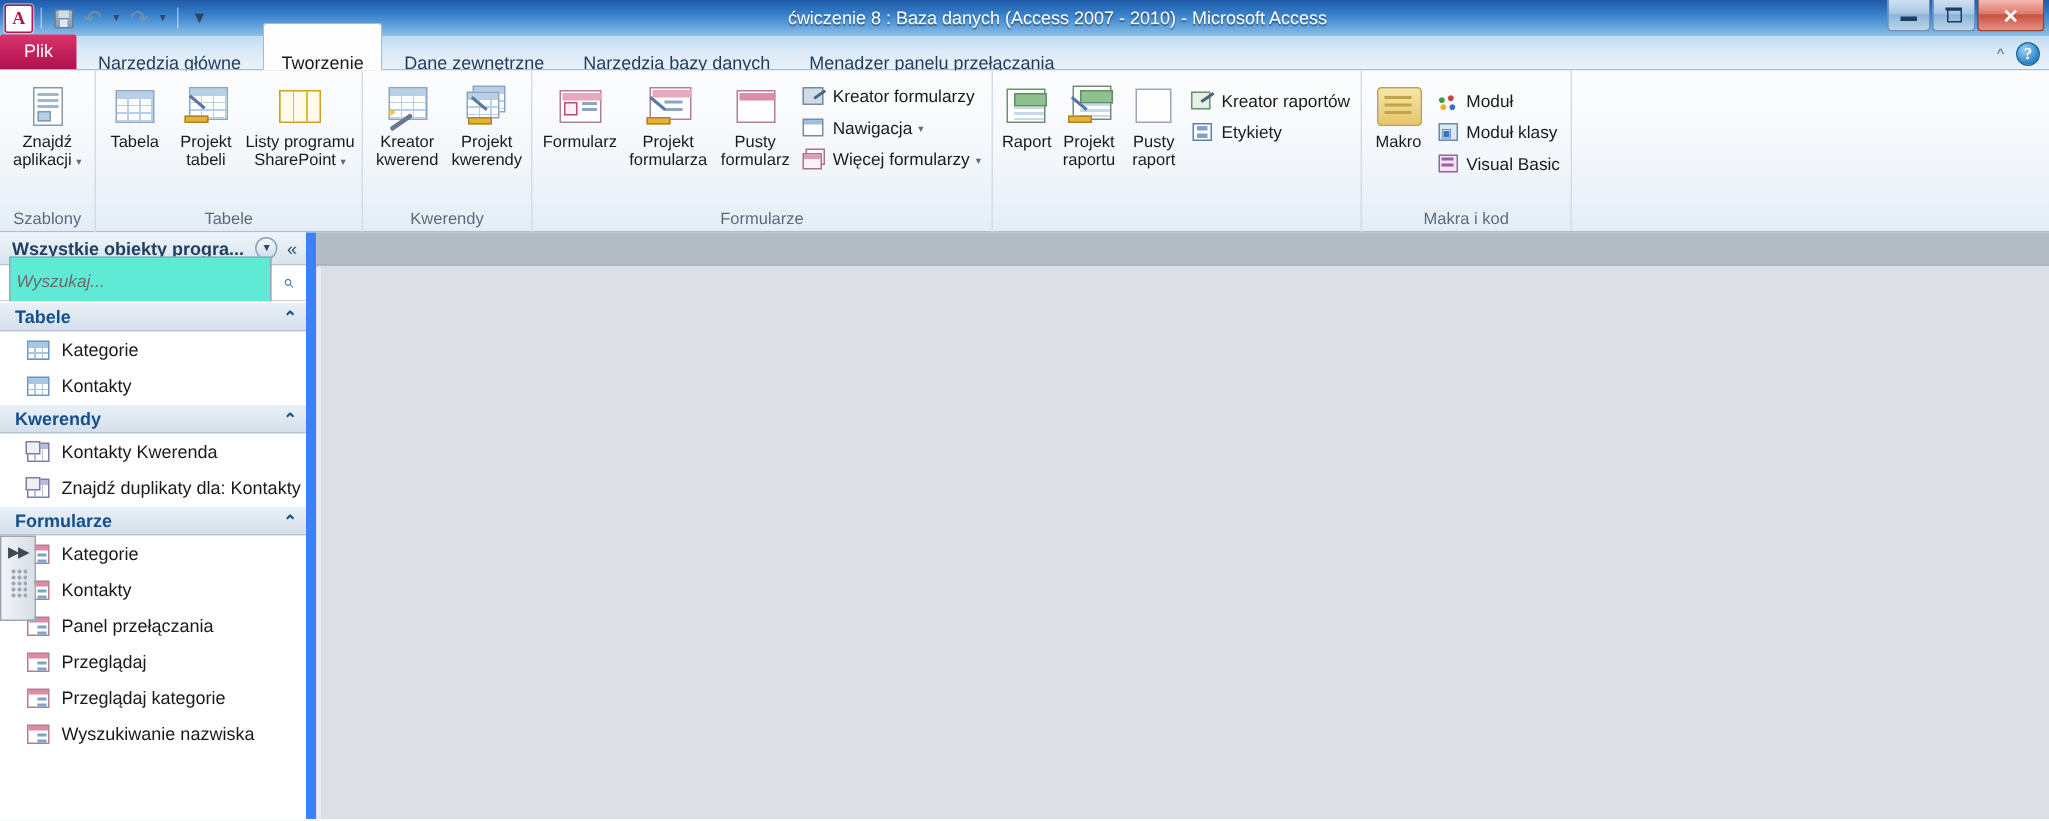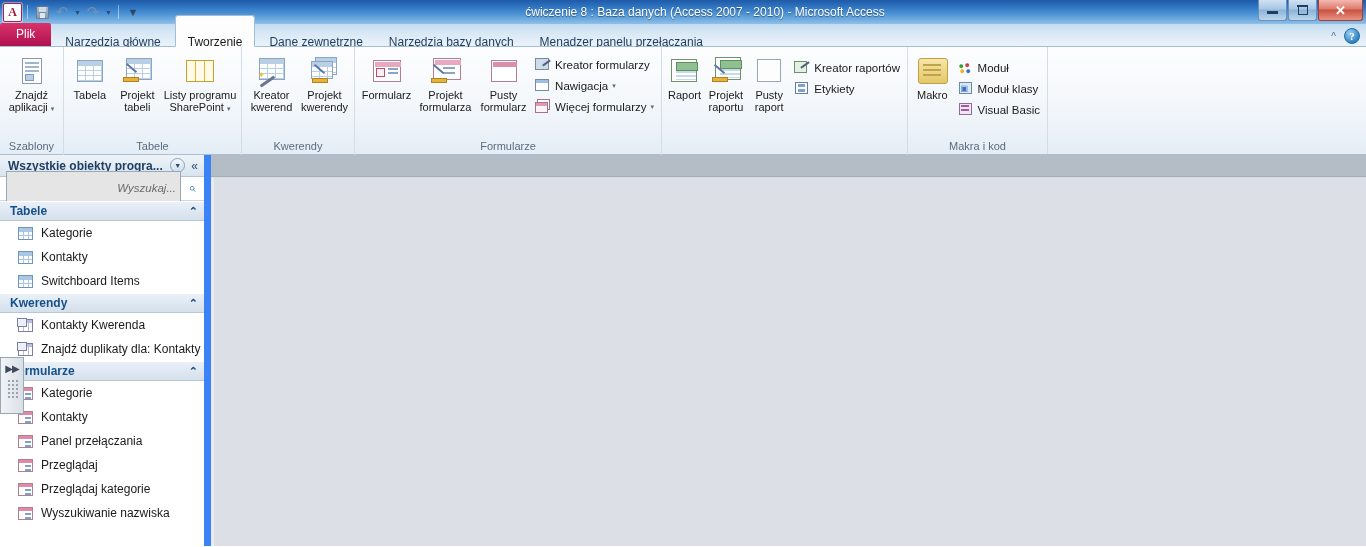--- a/index.html
+++ b/index.html
@@ -256,22 +256,21 @@
     padding: 2px 4px 3px 6px;
     background:#fff;
     border-bottom: 1px solid #cfd8e2;
   }
   .nav-search input {
     flex: 1; height: 19px;
     border: 1px solid #9aa7b4;
     font-size: 11.5px; font-style: italic; color: #6a6a6a;
     padding: 16px 4px;
     font-family: "Liberation Sans", sans-serif;
-    background:#e5e5e5;
-    text-align:right;
+    background:#5eead4;
   }
   .nav-search input::placeholder{ color:#6a6a6a; font-style: italic;}
   .search-ico { width:16px;height:16px;display:flex;align-items:center;justify-content:center;
     color:#2a6aa8; font-size:13px; transform: scaleX(-1);}
   .nav-list { flex: 1; overflow: hidden; background:#fff;}
   .grp-header {
     height: 20px;
     background: linear-gradient(to bottom,#eaf0f7,#d5e0ec);
     border-top: 1px solid #fff;
     border-bottom: 1px solid #b9c6d4;
@@ -633,24 +632,20 @@
         <span class="grp-chev">⌃</span>
       </div>
       <div class="nav-item">
         <span class="tbl-mini"></span>
         <span>Kategorie</span>
       </div>
       <div class="nav-item">
         <span class="tbl-mini"></span>
         <span>Kontakty</span>
       </div>
-      <div class="nav-item">
-        <span class="tbl-mini"></span>
-        <span>Switchboard Items</span>
-      </div>
 
       <div class="grp-header">
         <span>Kwerendy</span>
         <span class="sp"></span>
         <span class="grp-chev">⌃</span>
       </div>
       <div class="nav-item">
         <span class="qry-mini"></span>
         <span>Kontakty Kwerenda</span>
       </div>

